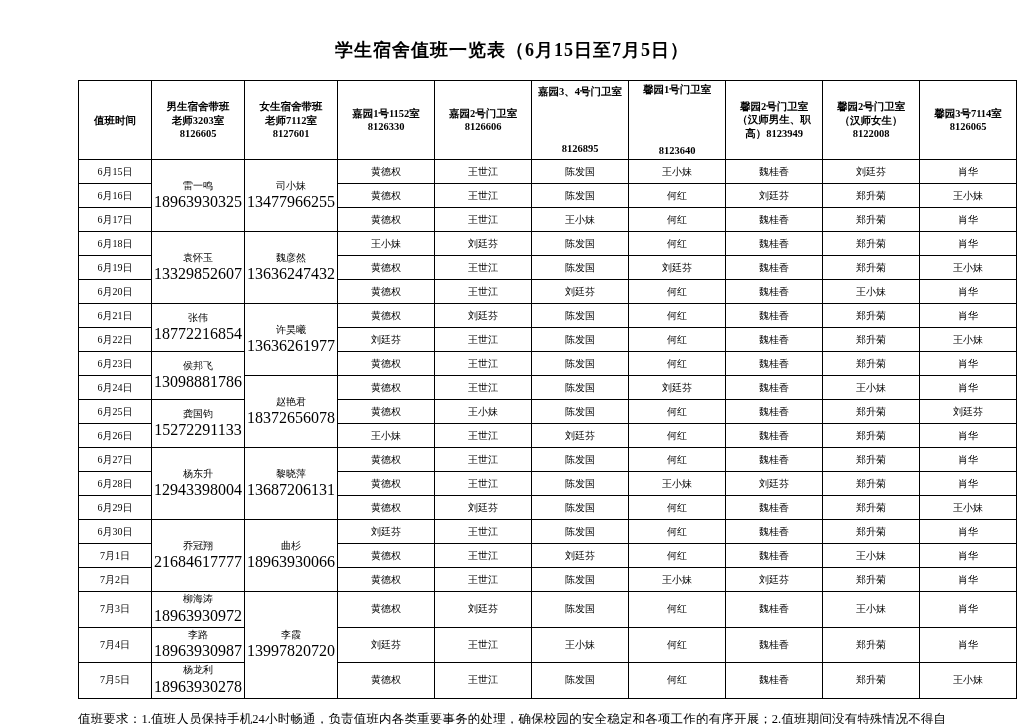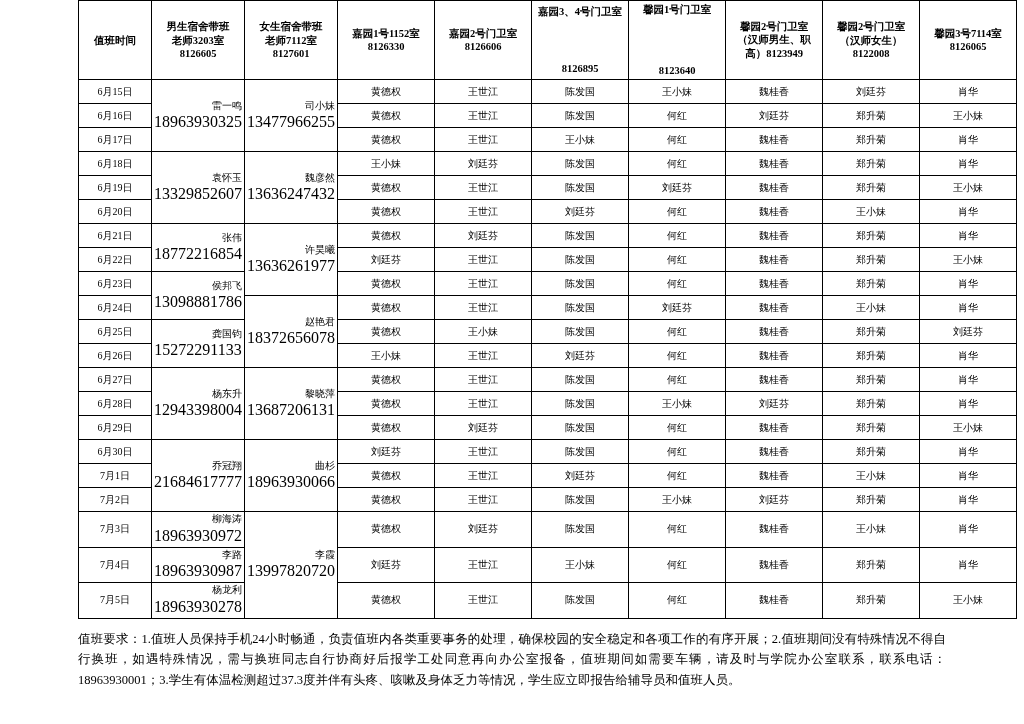--- a/index.html
+++ b/index.html
@@ -60,21 +60,20 @@
   td.date-cell {
     font-size: 11px;
   }
   td.leader-cell {
     font-size: 11px;
     line-height: 1.5;
     padding: 2px 2px;
   }
   td.leader-cell .nm {
     display: block;
-    text-align: right;
   }
   td.leader-cell .ph {
     display: block;
     font-size: 16px;
   }
   td.name-cell {
     font-size: 11px;
   }
   .notes {
     padding: 10px 78px 0 78px;
@@ -90,20 +89,21 @@
   .col-date { width: 66px; }
   .col-boy { width: 86px; }
   .col-girl { width: 86px; }
   .col-room { width: 90px; }
 </style>
 </head>
 <body>
 
 <div class="page">
 
+  <div class="doc-title">学生宿舍值班一览表（6月15日至7月5日）</div>
 
   <div class="table-wrap">
     <table class="duty">
       <thead>
         <tr>
           <th class="col-date">
               <span style="display: block;">值班时间</span>
             </th>
           <th class="col-boy">
               <span style="display: block;">男生宿舍带班</span>

